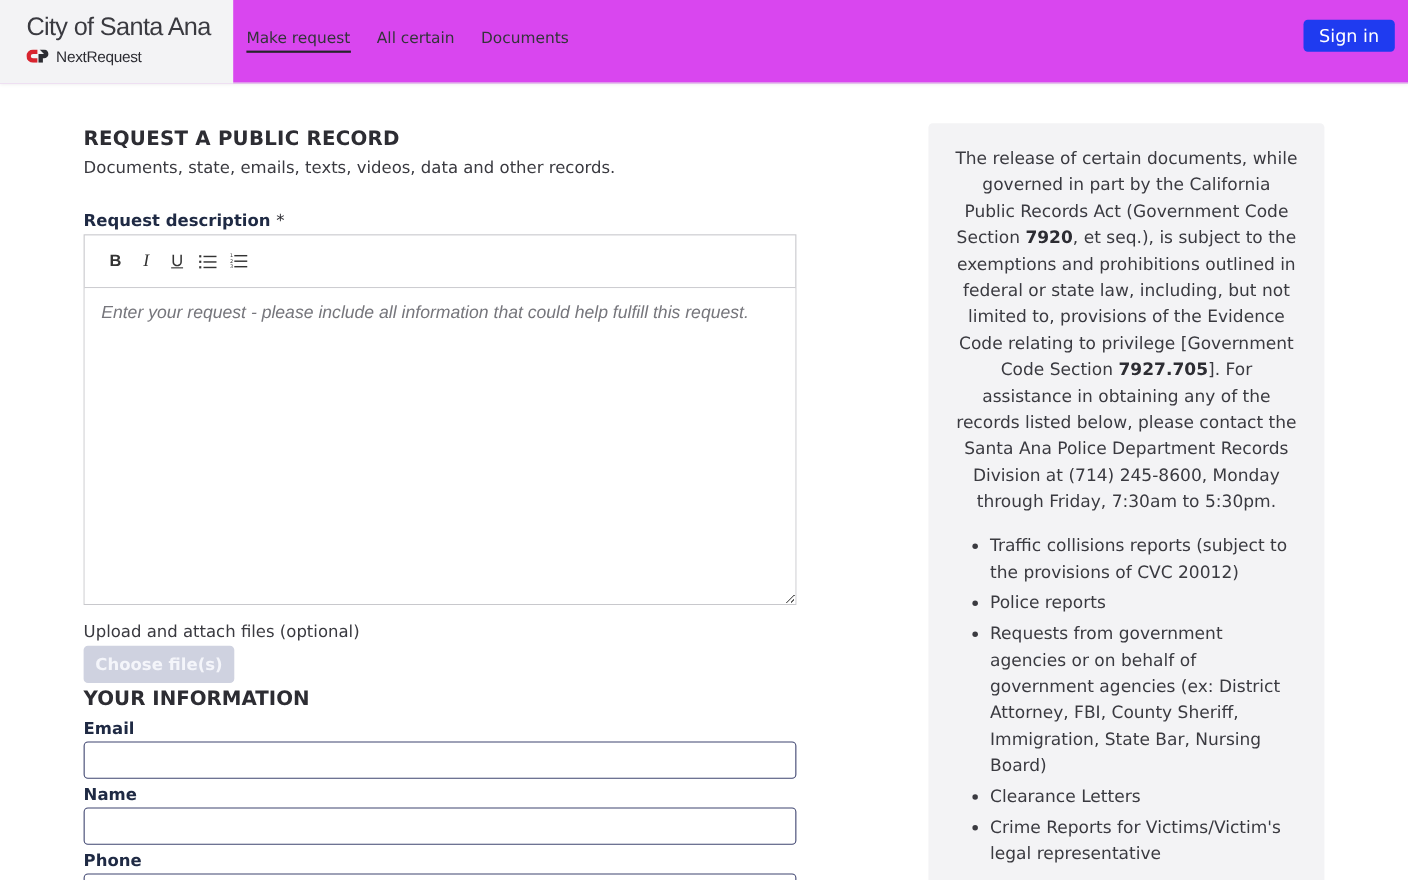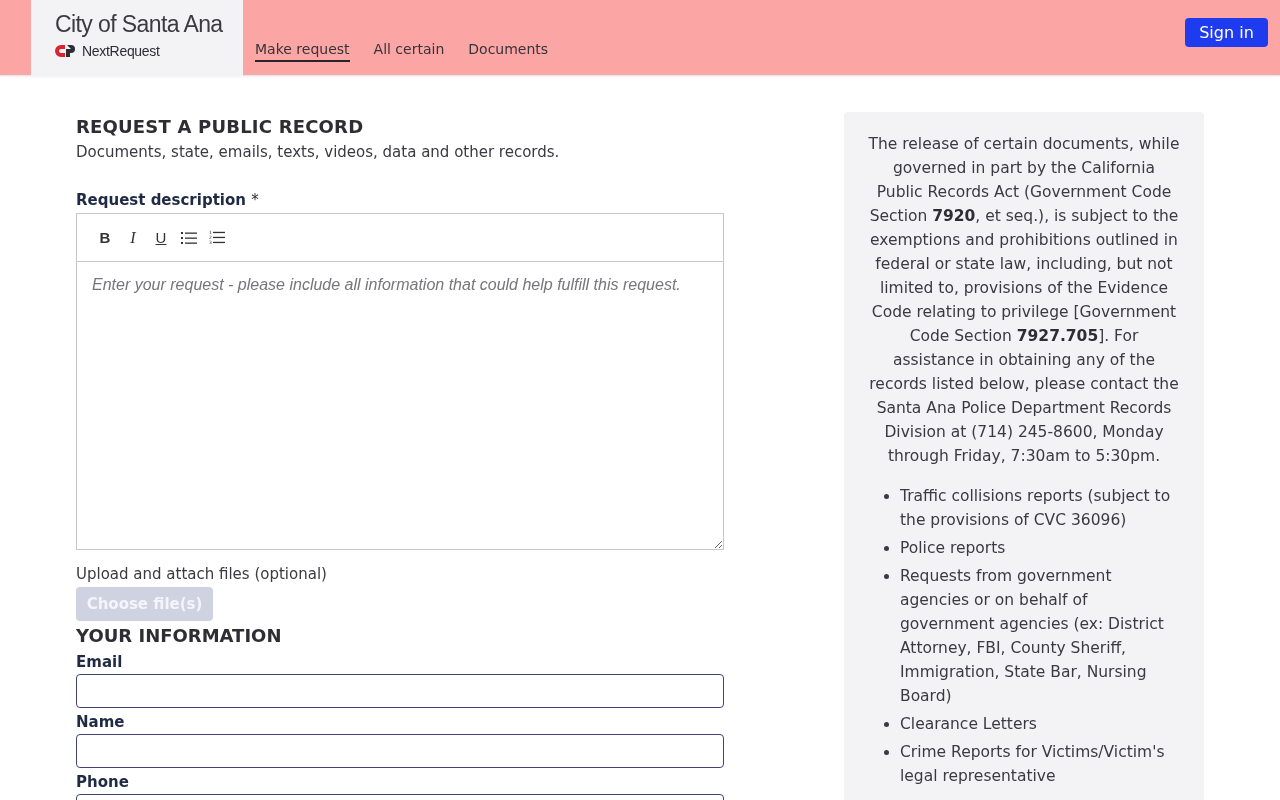--- a/index.html
+++ b/index.html
@@ -10,26 +10,25 @@
       background: #ffffff;
       font-family: "DejaVu Sans", "Liberation Sans", sans-serif;
       color: #2d2d33;
     }
     
     .header {
       position: absolute;
       top: 0; left: 0;
       width: 1280px;
       height: 76px;
-      background: #fca5a5;
+      background: #d946ef;
       border-bottom: 1px solid #e6e6ea;
       box-shadow: 0 1px 3px rgba(0,0,0,0.06);
       display: flex;
-      align-items: center;
-      padding-left: 31px;
+      align-items: flex-start;
     }
     .brand {
       width: 212px;
       height: 76px;
       background: #f3f3f5;
       padding: 10px 0 0 24px;
     }
     .brand-title {
       font-family: "Liberation Sans", sans-serif;
       font-size: 23px;
@@ -297,19 +296,19 @@
   <div class="label field-label">Name</div>
   <input class="input" type="text" value="" style="">
 
   <div class="label field-label">Phone</div>
   <input class="input" type="text" value="" style="">
 </main>
 
 <aside class="aside">
   <p><span>The release of certain documents, while governed in part by the California Public Records Act (Government Code Section </span><b>7920</b><span>, et seq.), is subject to the exemptions and prohibitions outlined in federal or state law, including, but not limited to, provisions of the Evidence Code relating to privilege [Government Code Section </span><b>7927.705</b><span>]. For assistance in obtaining any of the records listed below, please contact the Santa Ana Police Department Records Division at (714) 245-8600, Monday through Friday, 7:30am to 5:30pm.</span></p>
   <ul>
-    <li>Traffic collisions reports (subject to the provisions of CVC 36096)</li>
+    <li>Traffic collisions reports (subject to the provisions of CVC 20012)</li>
     <li>Police reports</li>
     <li>Requests from government agencies or on behalf of government agencies (ex: District Attorney, FBI, County Sheriff, Immigration, State Bar, Nursing Board)</li>
     <li>Clearance Letters</li>
     <li>Crime Reports for Victims/Victim's legal representative</li>
   </ul>
 </aside>
 
 </body></html>

